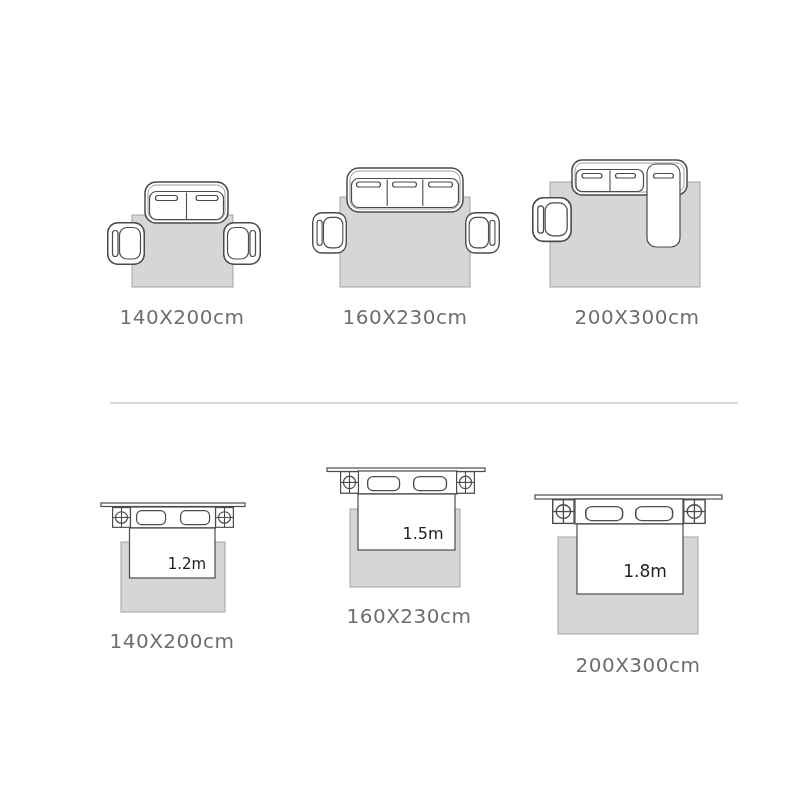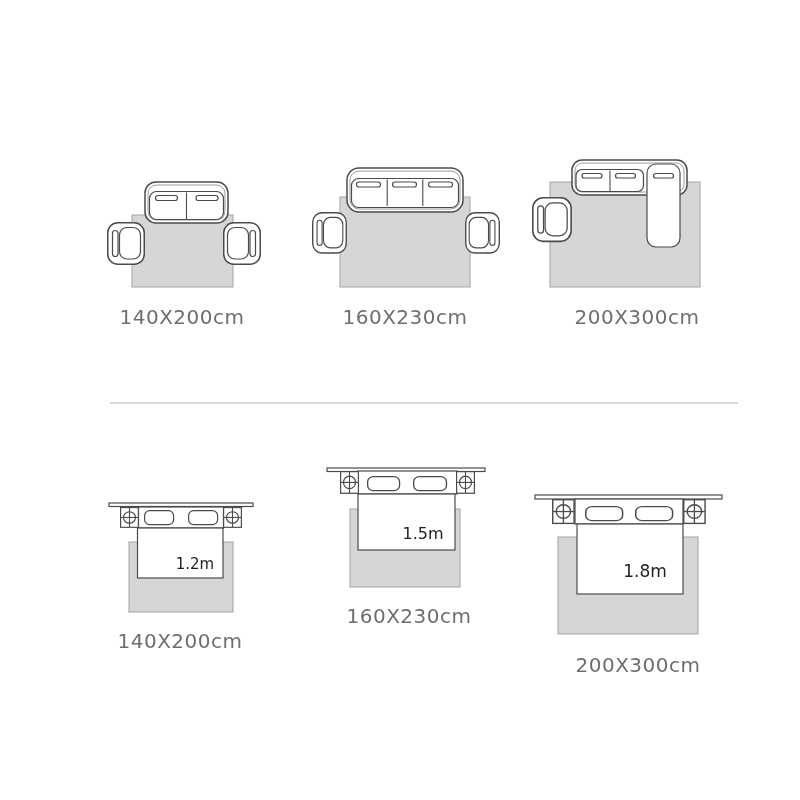--- a/index.html
+++ b/index.html
@@ -94,21 +94,21 @@
         <rect x="95.5" y="25.5" width="20" height="4.5" rx="2.25" class="fw2"></rect>
         <rect x="133.5" y="25.5" width="20" height="4.5" rx="2.25" class="fw2"></rect>
       </g>
       <use href="#chair" transform="translate(12,49) scale(1.05)"></use>
     </svg>
     <figcaption class="cap" style="left:117px;top:157px">200X300cm</figcaption>
   </figure>
 
   <div class="divider" style="left:110px;top:402px;width:628px;height:2px"></div>
 
-  <figure class="fig" style="left:96px;top:490px;width:170px;height:170px">
+  <figure class="fig" style="left:88px;top:490px;width:170px;height:170px">
     <svg width="170" height="135" viewBox="0 0 170 135">
       <rect x="13" y="13" width="144" height="3.5" class="fw2"></rect>
       <rect x="42.5" y="17" width="85" height="21" class="fw2"></rect>
       <use href="#stand" transform="translate(24,17) scale(1,0.95)"></use>
       <use href="#stand" transform="translate(127,17) scale(1,0.95)"></use>
       <use href="#pillow" transform="translate(48,20)"></use>
       <use href="#pillow" transform="translate(92,20)"></use>
       <rect x="33" y="52" width="104" height="70" class="rug"></rect>
       <rect x="41.5" y="38" width="85.5" height="50" class="fw2"></rect>
       <text x="99" y="79" text-anchor="middle" font-size="15" class="bedsize">1.2m</text>

